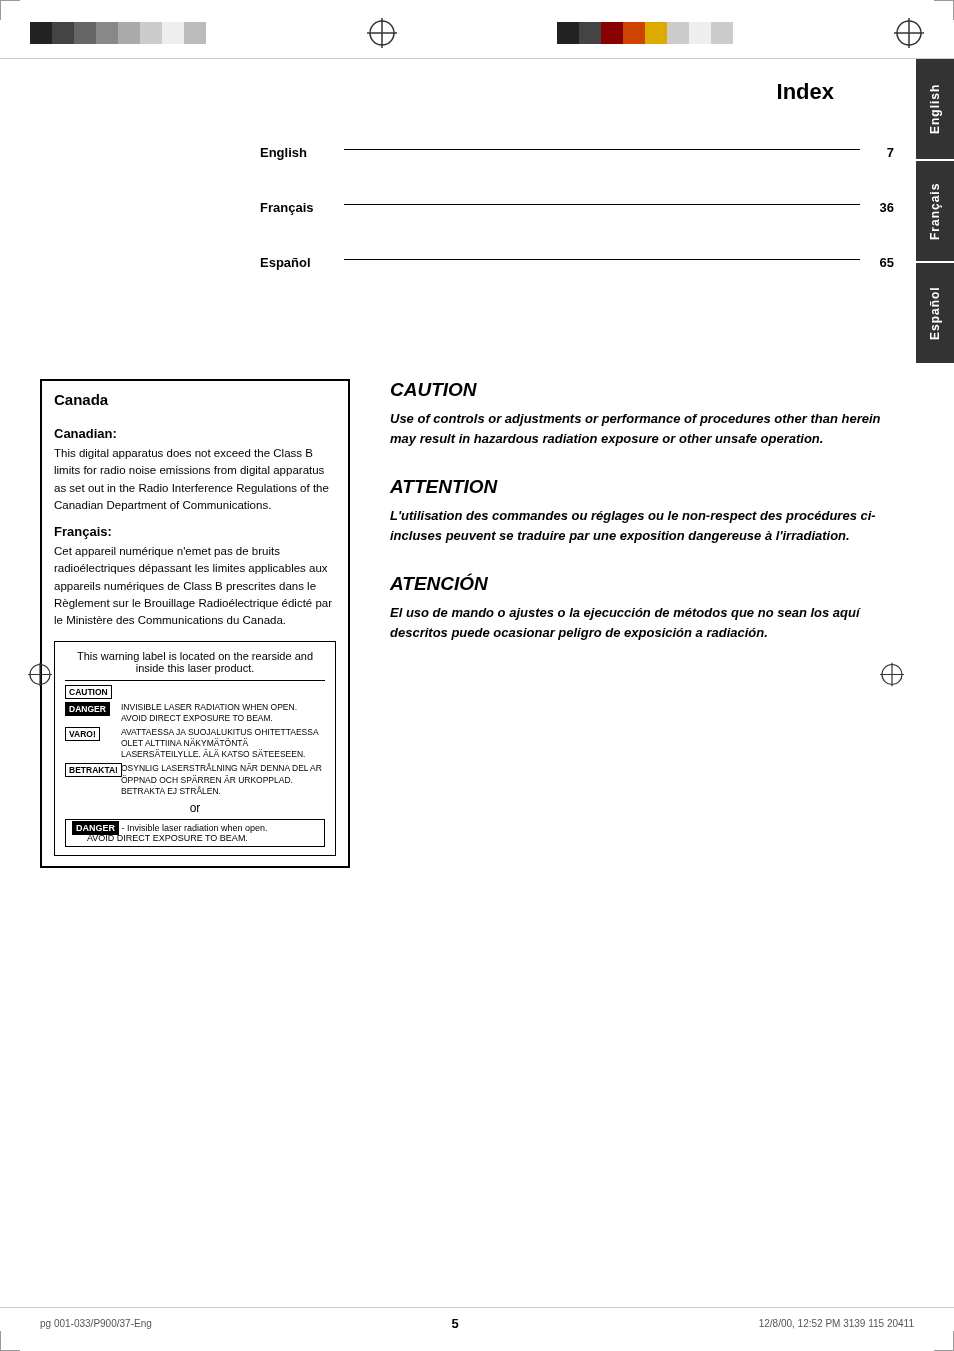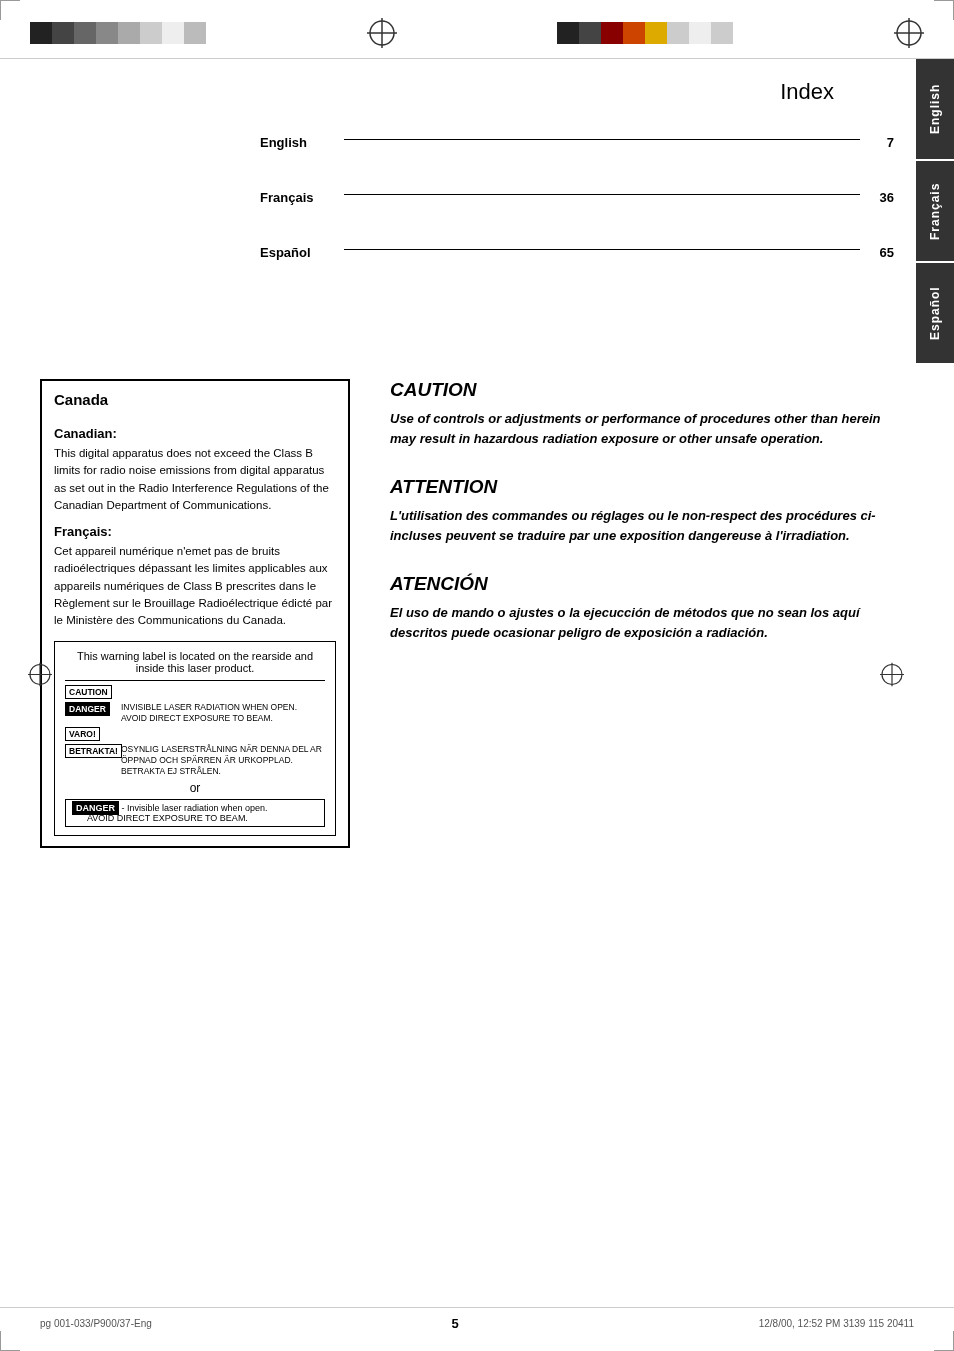--- a/index.html
+++ b/index.html
@@ -93,22 +93,22 @@
     .center-content {
       flex: 1;
       padding: 20px 60px 20px 40px;
       position: relative;
     }
 
     
     .index-title {
       text-align: right;
       font-size: 22px;
-      font-weight: normal;
-      margin-bottom: 30px;
+      font-weight: bold;
+      margin-bottom: 40px;
       padding-right: 60px;
     }
 
     
     .index-entries {
       margin-left: 220px;
       margin-bottom: 10px;
     }
 
     .index-entry {
@@ -393,20 +393,21 @@
             <span class="warning-label">
               <span class="warning-label-box" style="background:#000;color:#fff;">DANGER</span>
             </span>
             <span class="warning-text">INVISIBLE LASER RADIATION WHEN OPEN.<br>AVOID DIRECT EXPOSURE TO BEAM.</span>
           </div>
 
           <div class="warning-row">
             <span class="warning-label">
               <span class="warning-label-box">VARO!</span>
             </span>
+            <span class="warning-text">AVATTAESSA JA SUOJALUKITUS OHITETTAESSA OLET ALTTIINA NÄKYMÄTÖNTÄ LASERSÄTEILYLLE. ÄLÄ KATSO SÄTEESEEN.</span>
           </div>
 
           <div class="warning-row">
             <span class="warning-label">
               <span class="warning-label-box">BETRAKTA!</span>
             </span>
             <span class="warning-text">OSYNLIG LASERSTRÅLNING NÄR DENNA DEL AR ÖPPNAD OCH SPÄRREN ÄR URKOPPLAD. BETRAKTA EJ STRÅLEN.</span>
           </div>
 
           <div class="warning-or">or</div>

